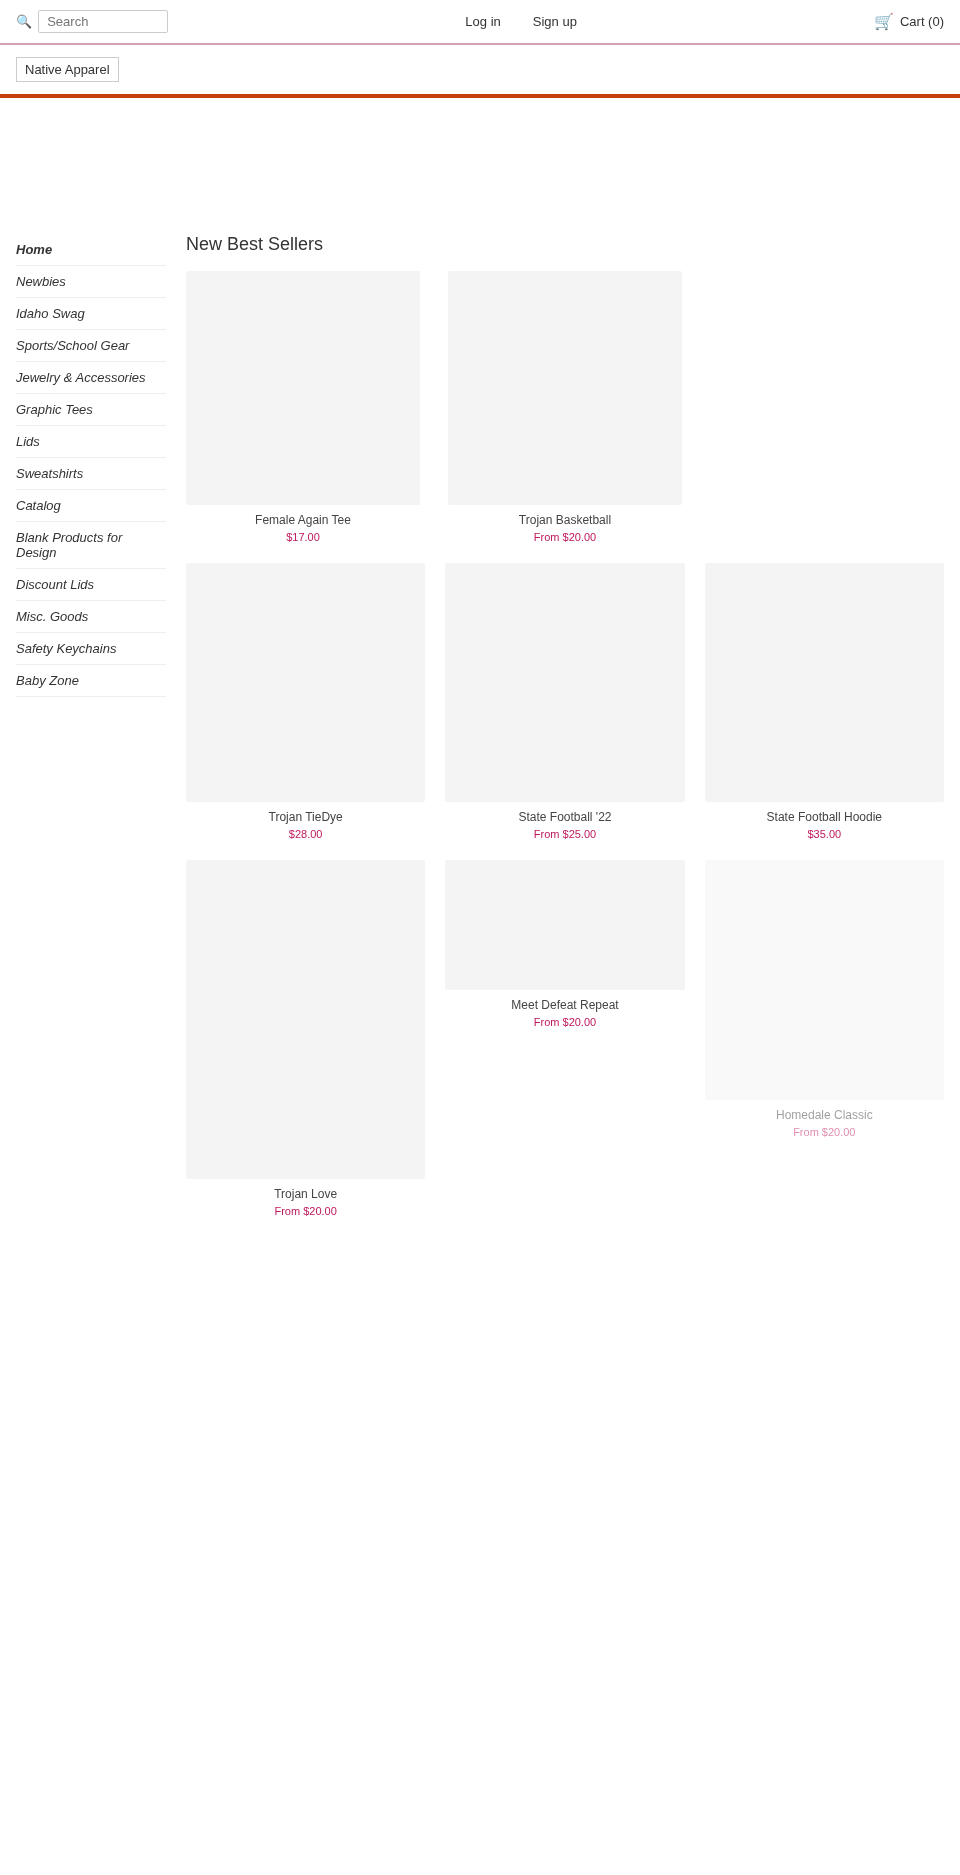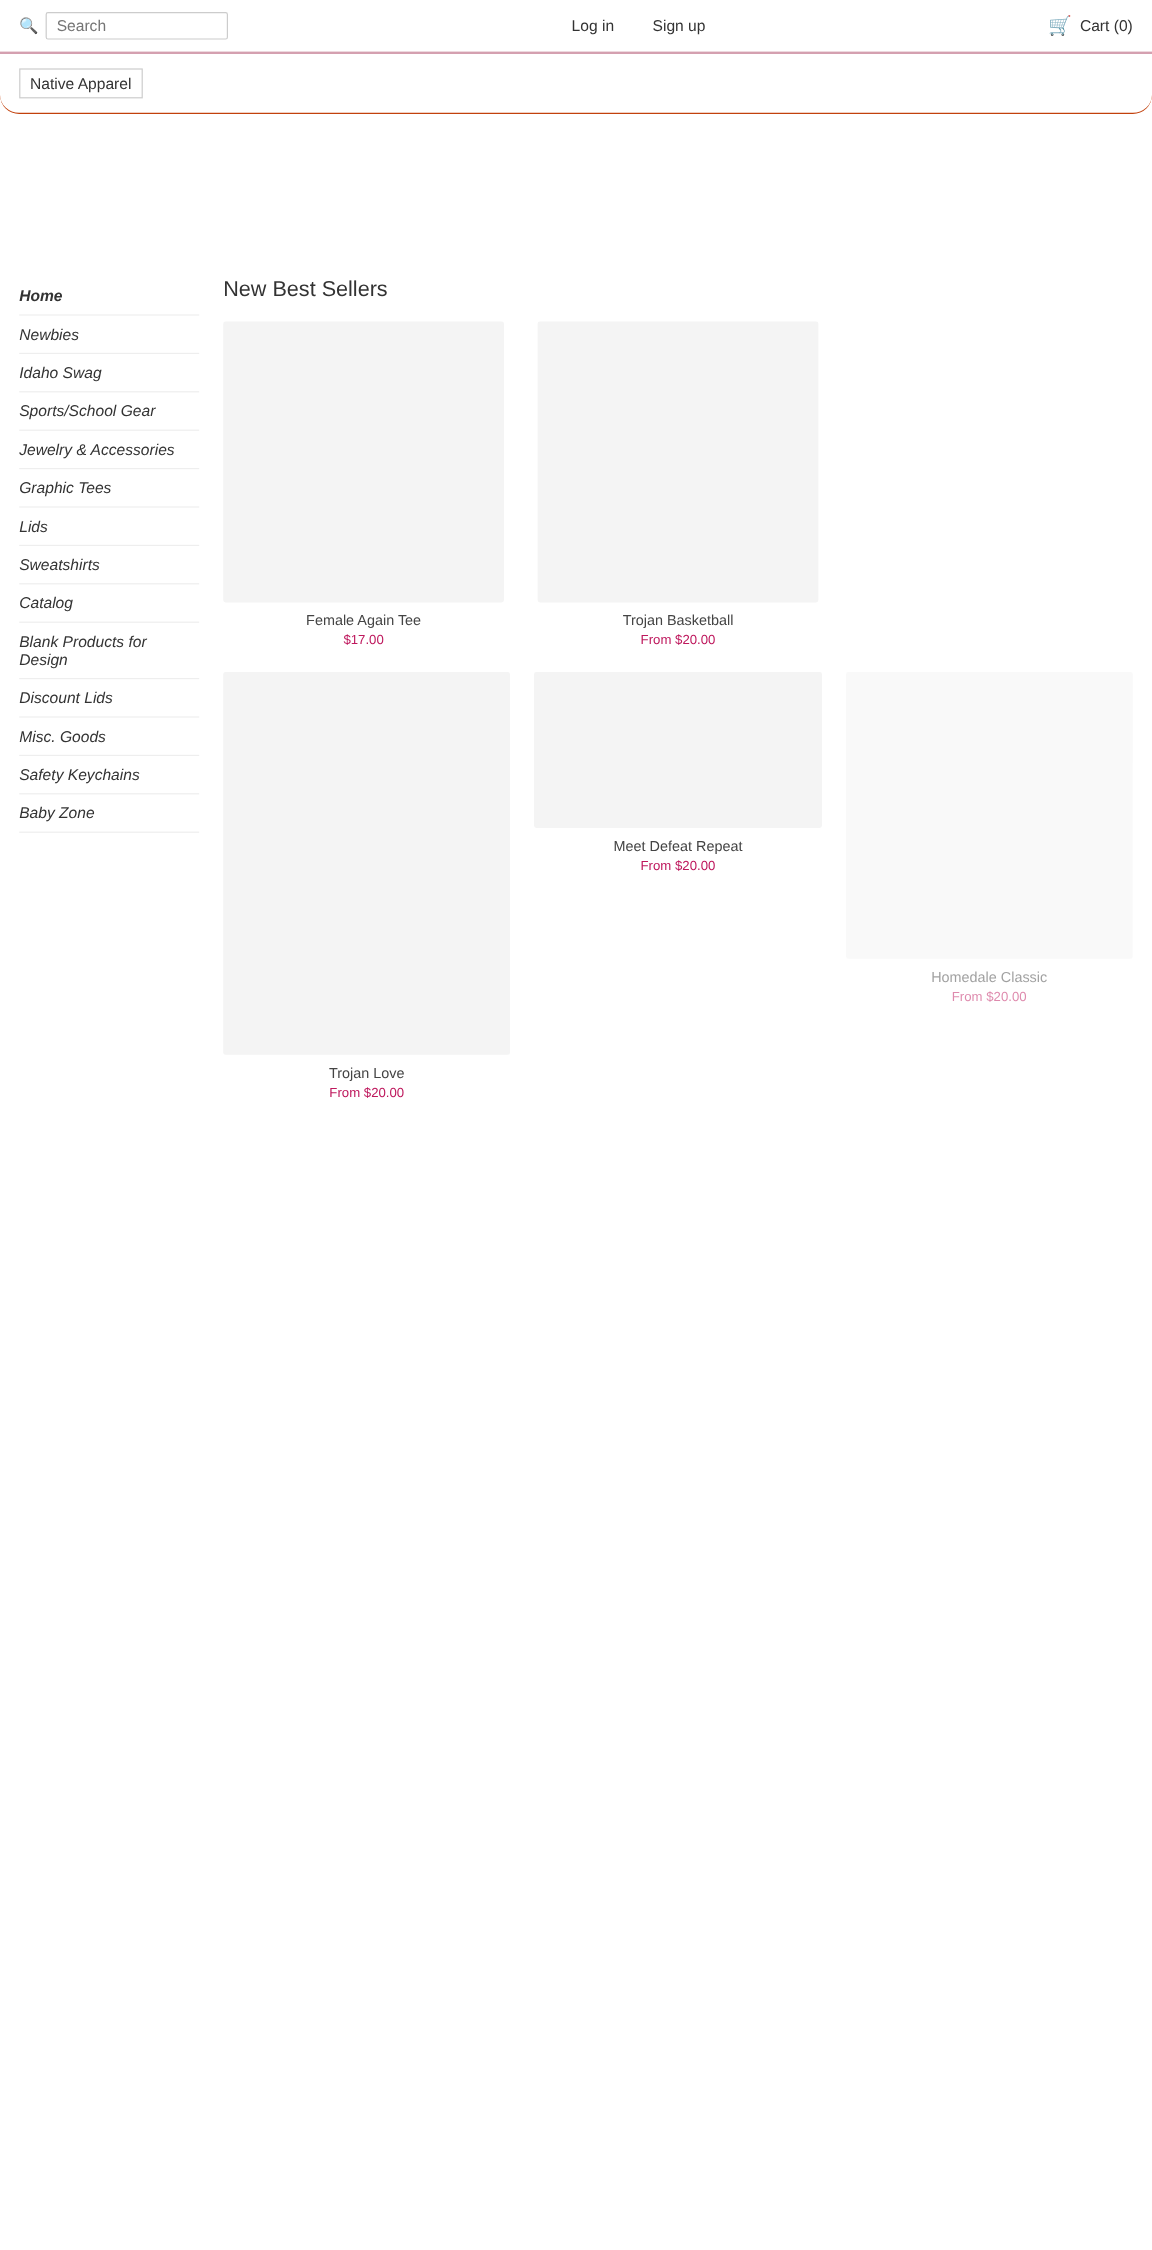--- a/index.html
+++ b/index.html
@@ -17,21 +17,21 @@
     .top-bar-left {
       display: flex;
       align-items: center;
       gap: 6px;
     }
     .search-input {
       border: 1px solid #ccc;
       border-radius: 2px;
       padding: 3px 8px;
       font-size: 13px;
-      width: 152px;
+      width: 130px;
     }
     .top-bar-center {
       display: flex;
       gap: 32px;
     }
     .top-bar-center a {
       text-decoration: none;
       color: #333;
       font-size: 13px;
     }
@@ -39,22 +39,21 @@
       display: flex;
       align-items: center;
       gap: 6px;
       font-size: 13px;
     }
     .cart-icon { font-size: 16px; }
 
     
     .store-name-bar {
       padding: 12px 16px;
-      border-bottom: 1px solid #c2410c;
-      border-radius: 16px;
+      border-bottom: 4px solid #c2410c;
     }
     .store-name {
       display: inline-block;
       border: 1px solid #ccc;
       padding: 4px 8px;
       font-size: 13px;
     }
 
     
     .hero {
@@ -172,20 +171,40 @@
       </div>
 
 
       <div class="product-card">
         <div class="product-image"></div>
         <div class="product-name">Trojan Basketball</div>
         <div class="product-price">From $20.00</div>
       </div>
     </div>
 
+    <div style="display: grid; grid-template-columns: repeat(3, 1fr); gap: 20px; margin-bottom: 20px;">
+
+      <div class="product-card">
+        <div class="product-image"></div>
+        <div class="product-name">Trojan TieDye</div>
+        <div class="product-price">$28.00</div>
+      </div>
+
+      <div class="product-card">
+        <div class="product-image"></div>
+        <div class="product-name">State Football '22</div>
+        <div class="product-price">From $25.00</div>
+      </div>
+
+      <div class="product-card">
+        <div class="product-image"></div>
+        <div class="product-name">State Football Hoodie</div>
+        <div class="product-price">$35.00</div>
+      </div>
+    </div>
 
     <div style="display: grid; grid-template-columns: repeat(3, 1fr); gap: 20px; margin-bottom: 20px; align-items: start;">
 
       <div class="product-card">
         <div class="product-image" style="aspect-ratio: 3/4;"></div>
         <div class="product-name">Trojan Love</div>
         <div class="product-price">From $20.00</div>
       </div>
 
       <div class="product-card">

